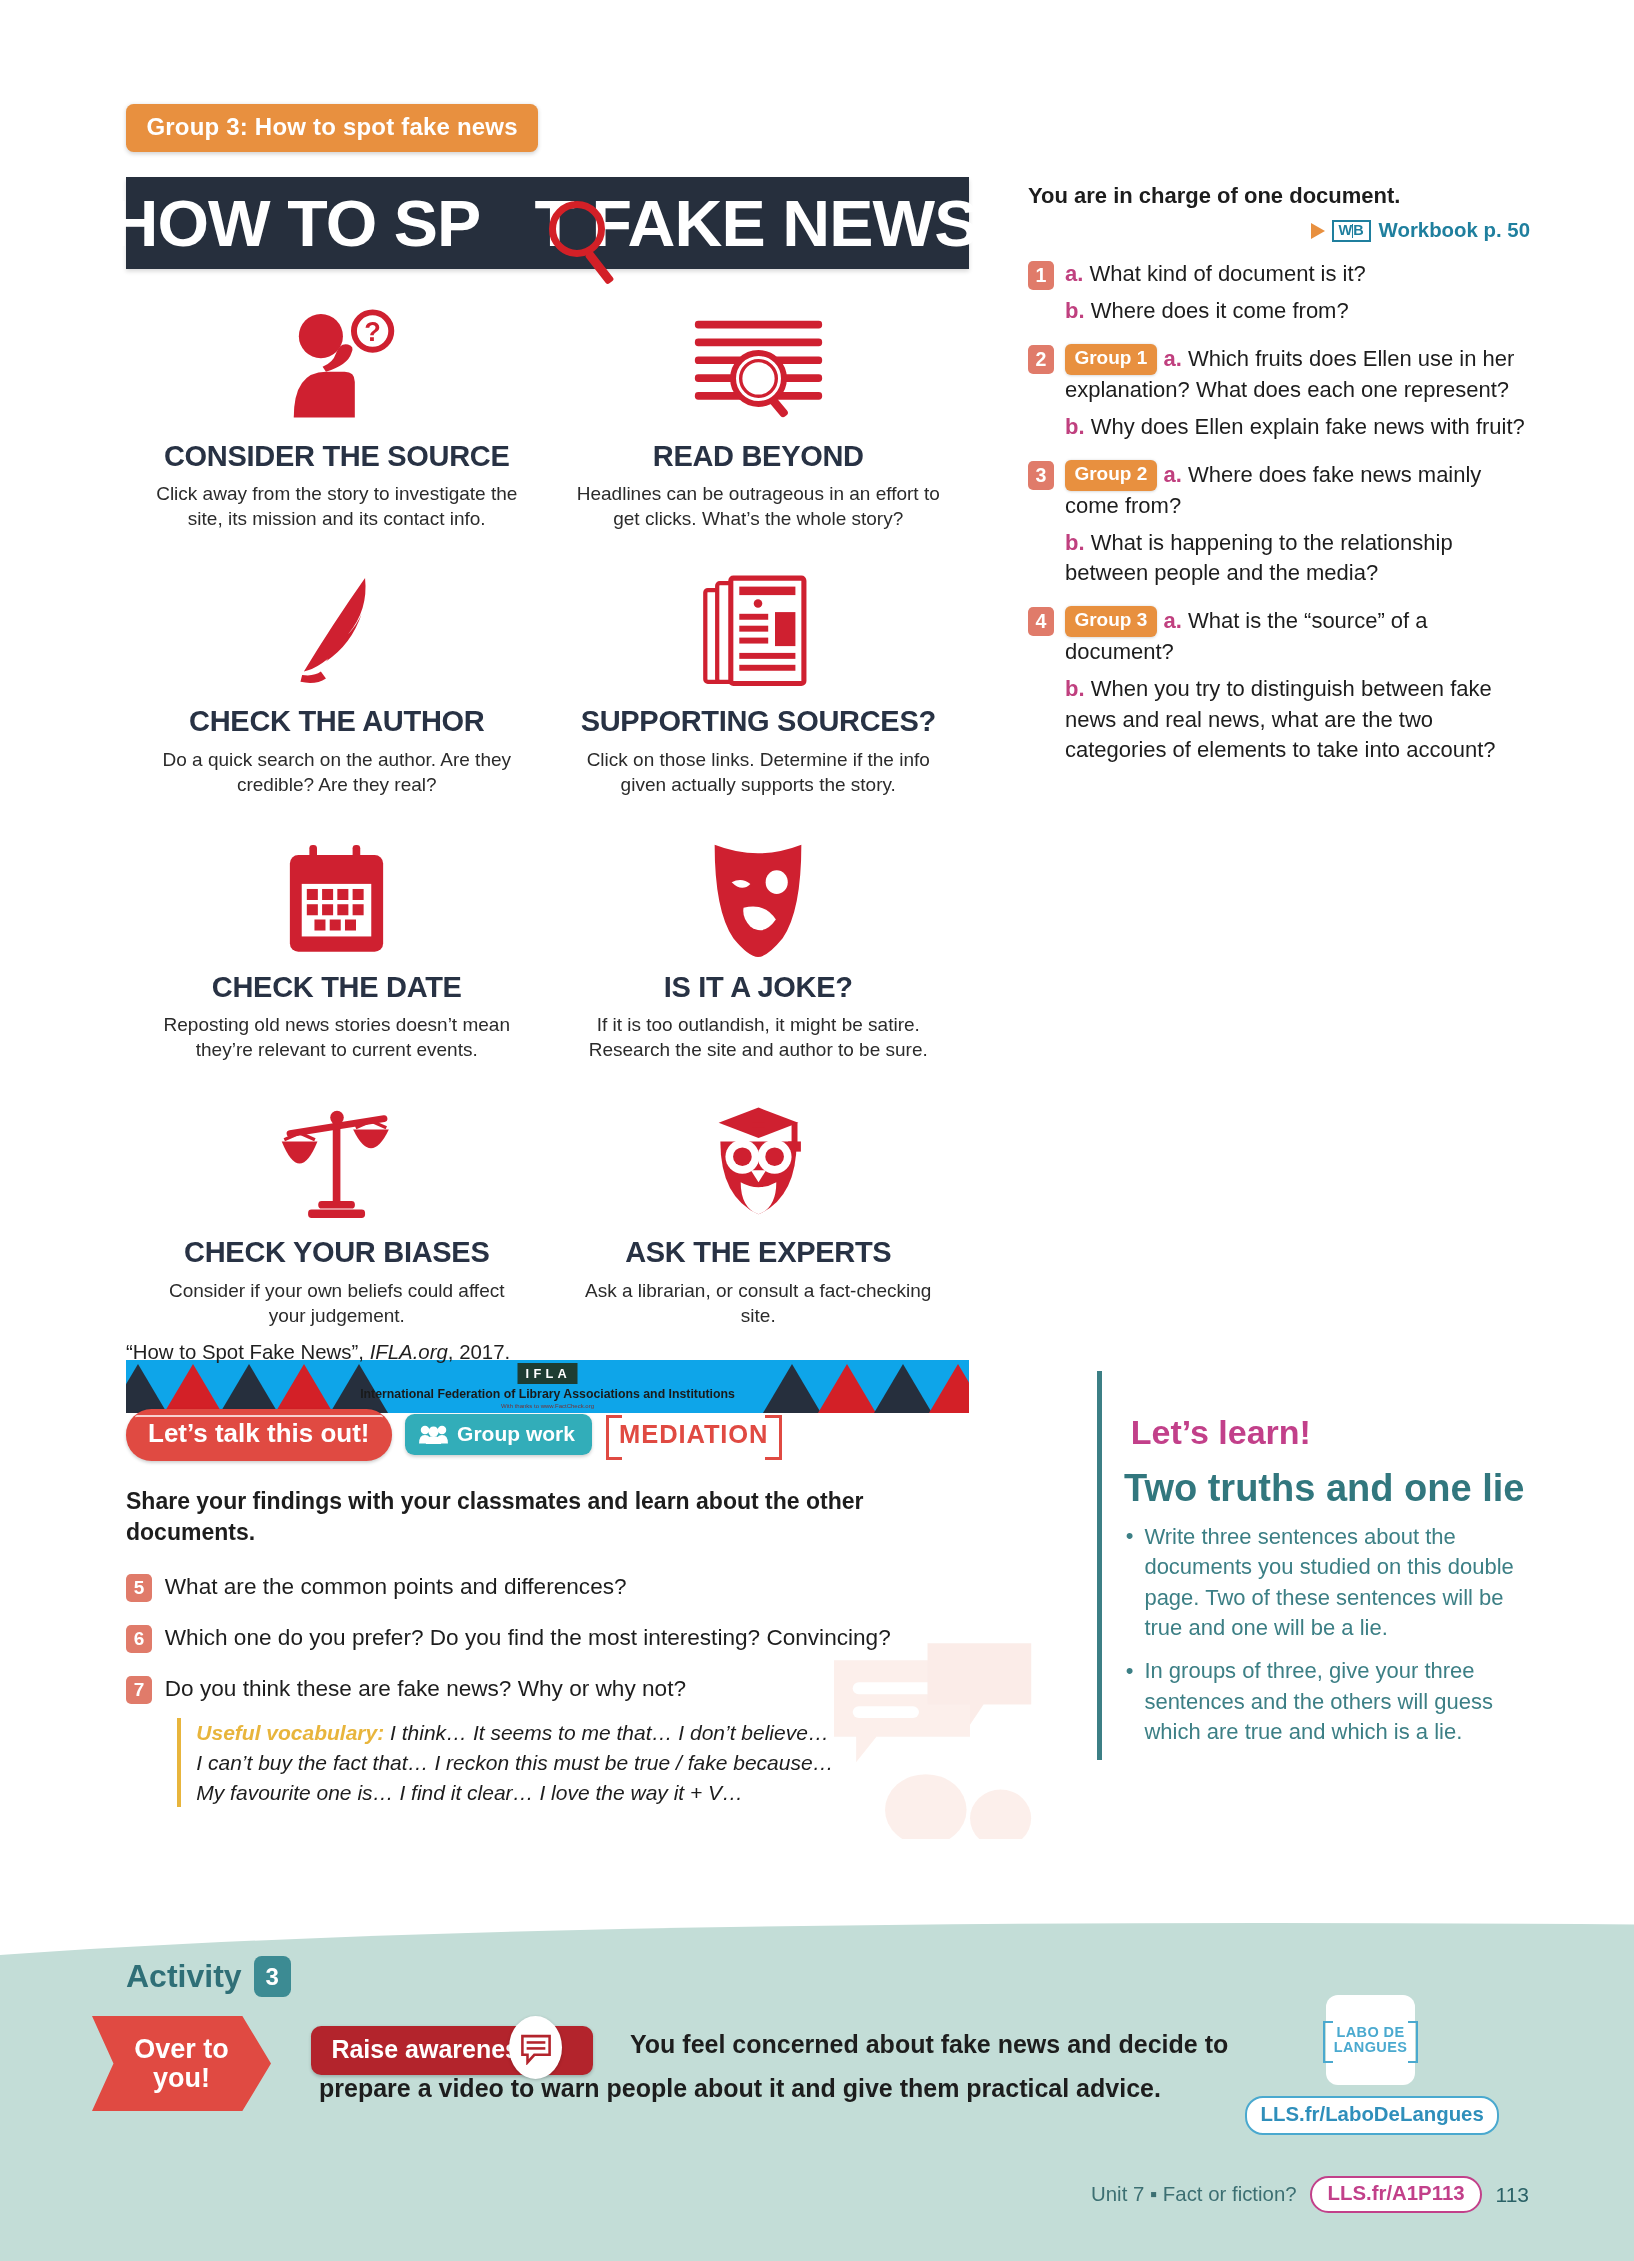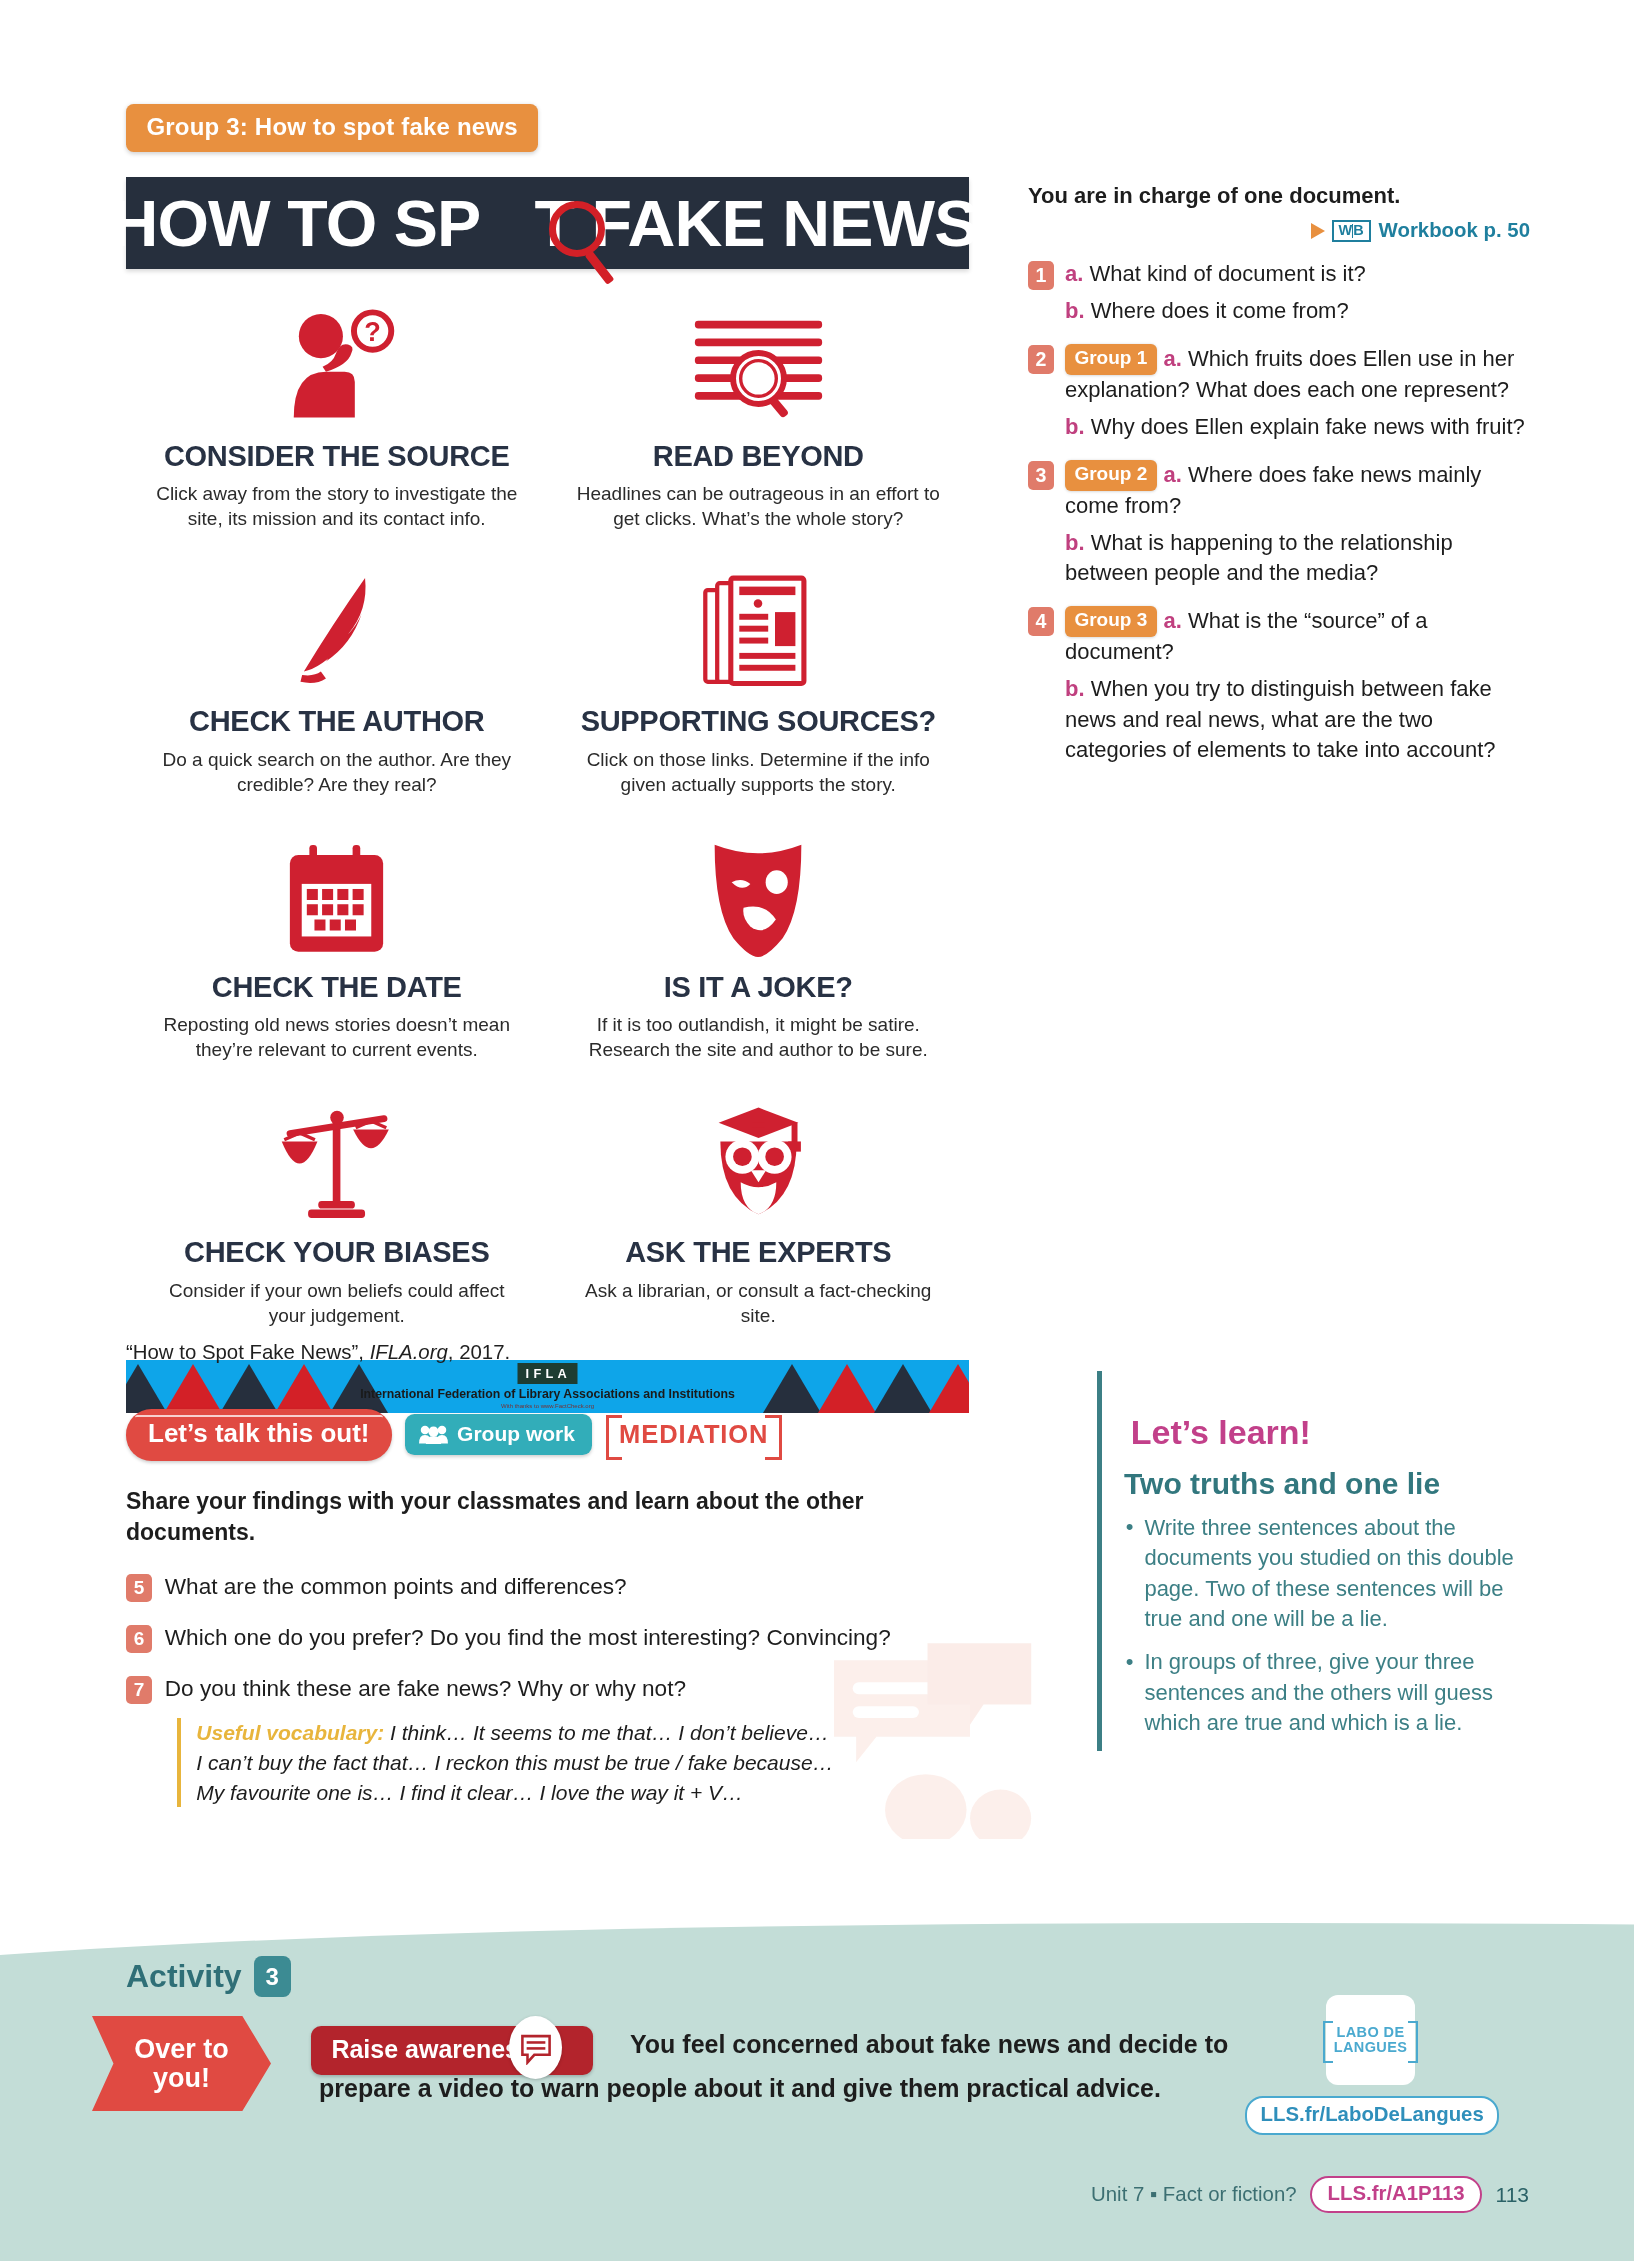--- a/index.html
+++ b/index.html
@@ -154,21 +154,21 @@
     border-left:5.1px solid #3c7f85; padding-left:22px;
   }
   .learn-h1 {
     font-size:34px; font-weight:bold; color:#c2408a; display:inline-block;
     position:relative; padding:0 6.8px;margin-top:42px;
   }
   .learn-h1::before{
     content:""; position:absolute; left:-3.4px; top:3.4px; right:-3.4px; bottom:5.1px;
     background:#fbe6f0; border-radius:50%; z-index:-1;
   }
-  .learn-h2 { font-size:30px; font-weight:bold; color:#32777e; margin-top:15.3px; }
+  .learn-h2 { font-size:38px; font-weight:bold; color:#32777e; margin-top:15.3px; }
   .learn ul { margin-top:12px; list-style:none; }
   .learn li {
     font-size:22px; line-height:1.37; color:#3c7f85; margin-bottom:13.6px;
     padding-left:20.4px; position:relative;
   }
   .learn li::before{ content:"•"; position:absolute; left:1.7px; top:-0.9px; font-size:22px; }
 
   
   .band {
     position:absolute; left:0; top:1931px; width:1635px; height:330px;

